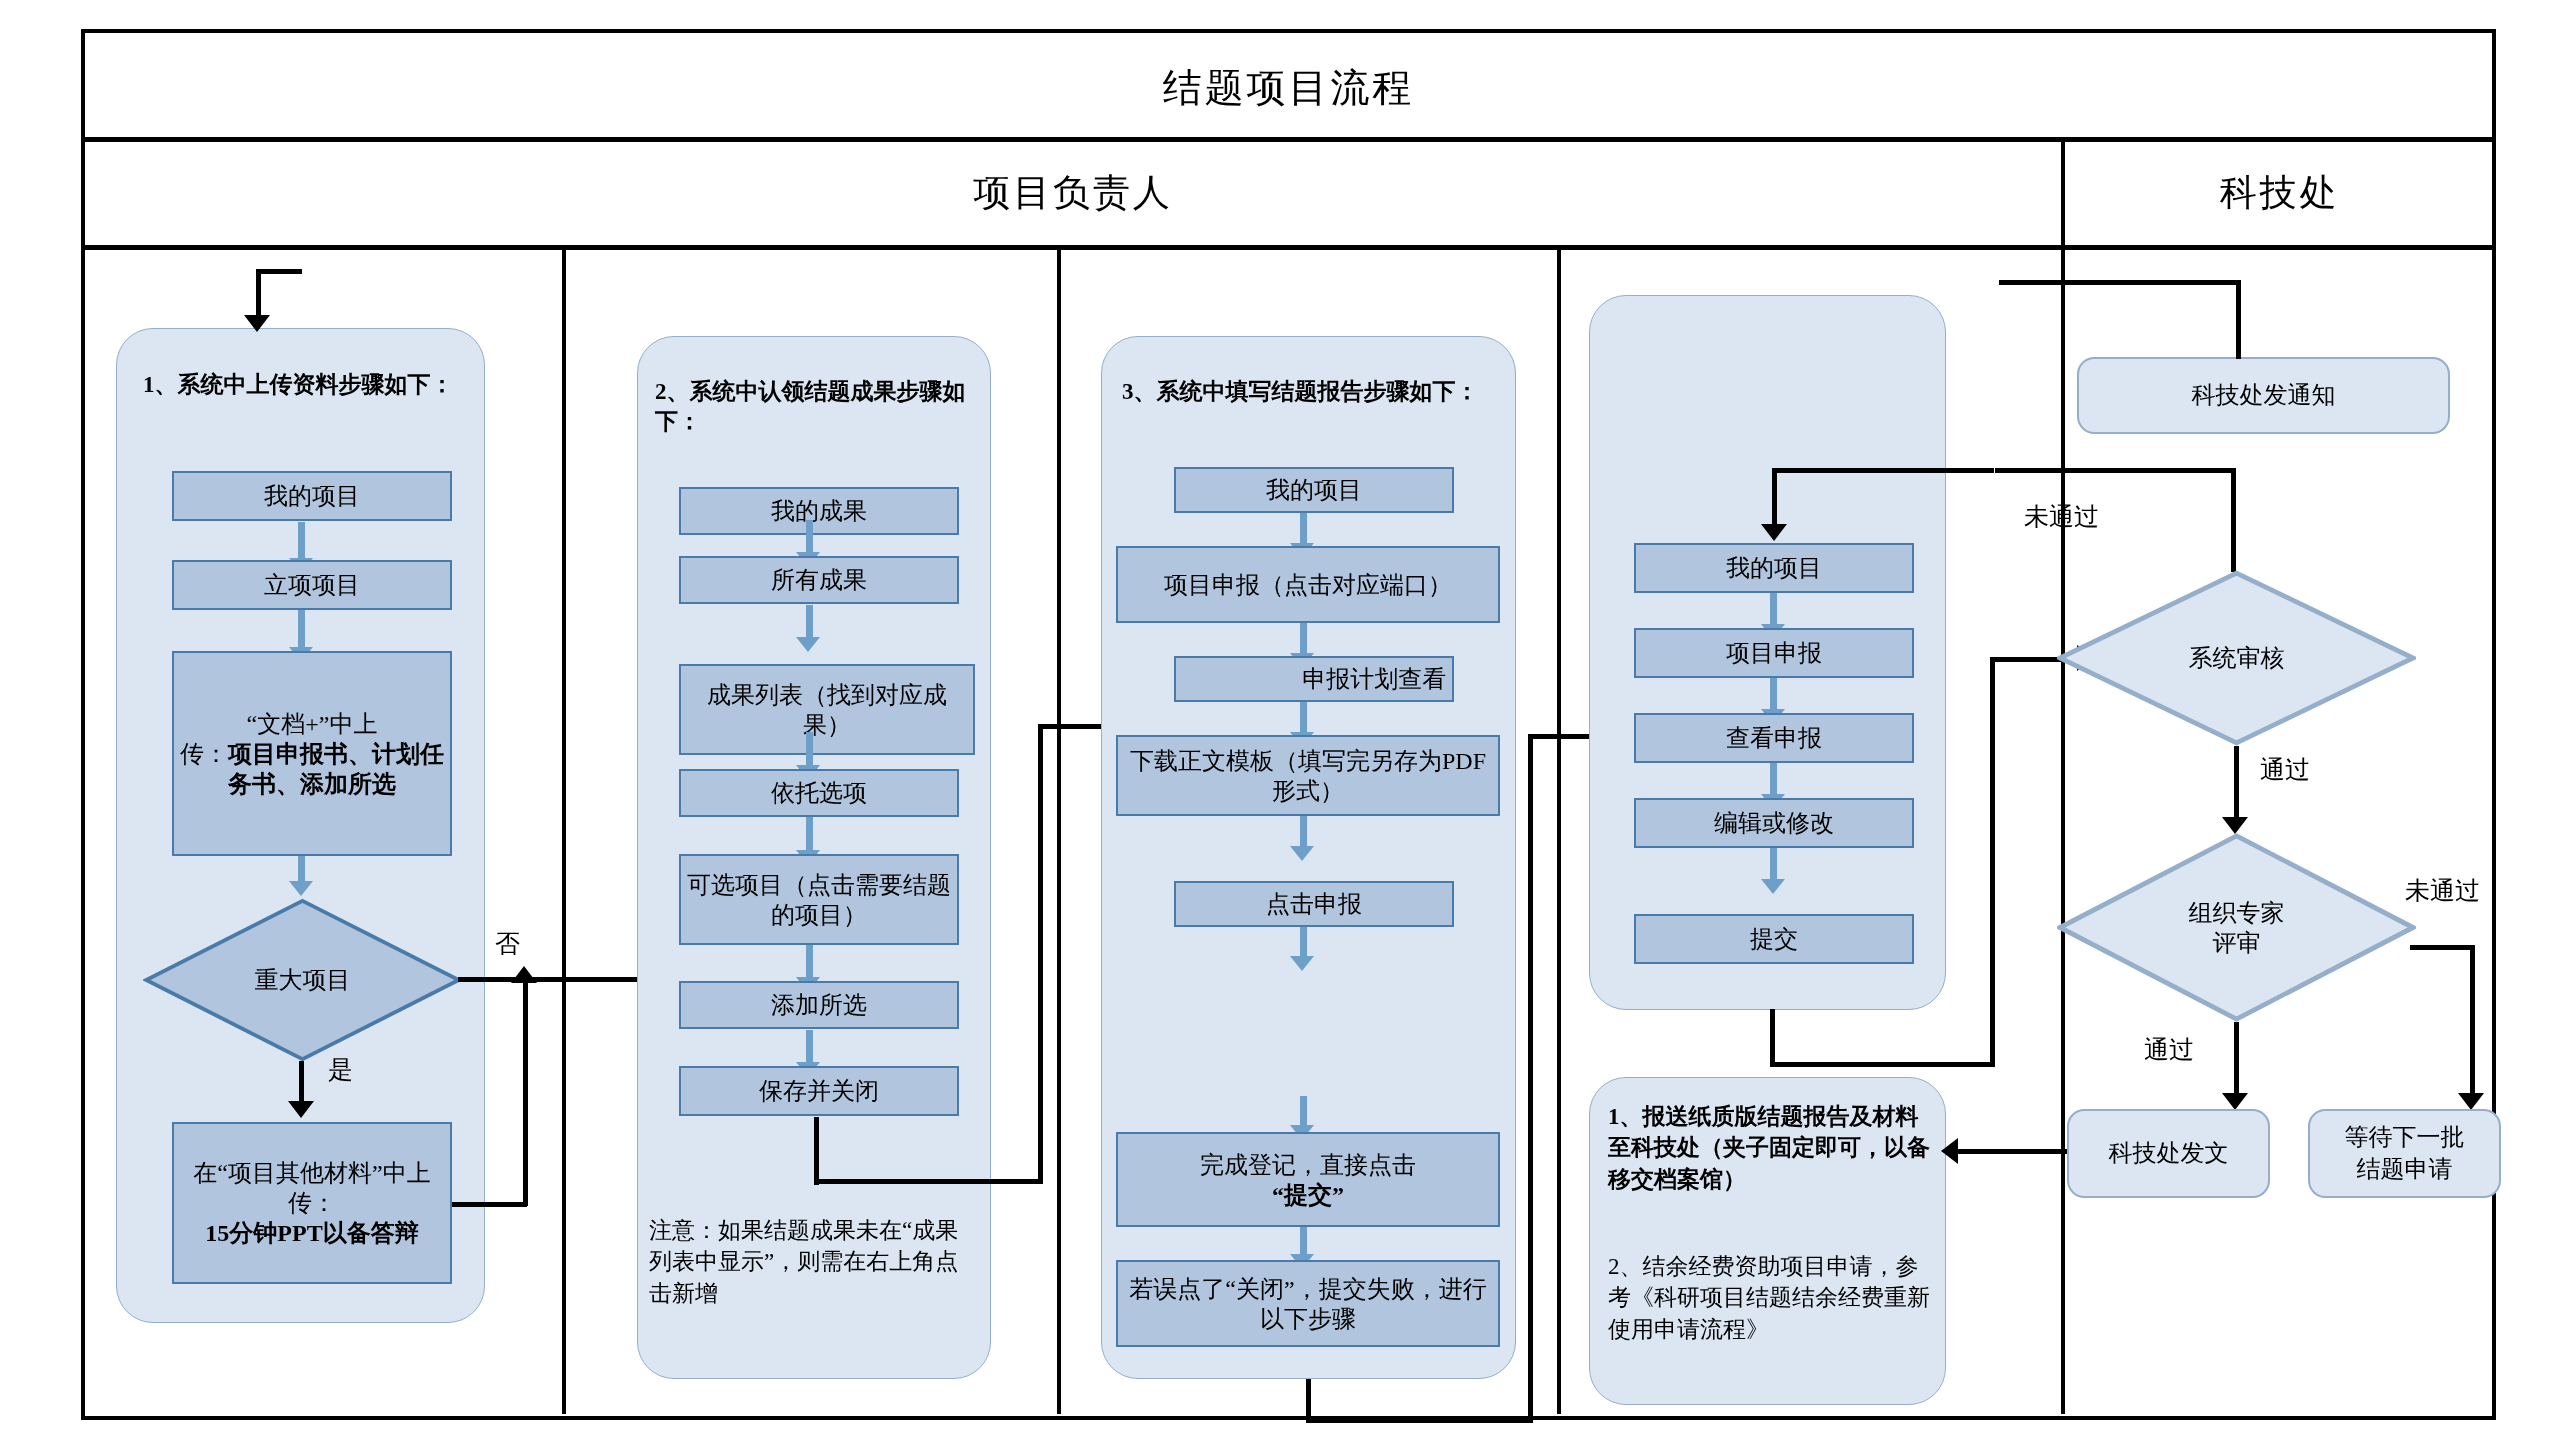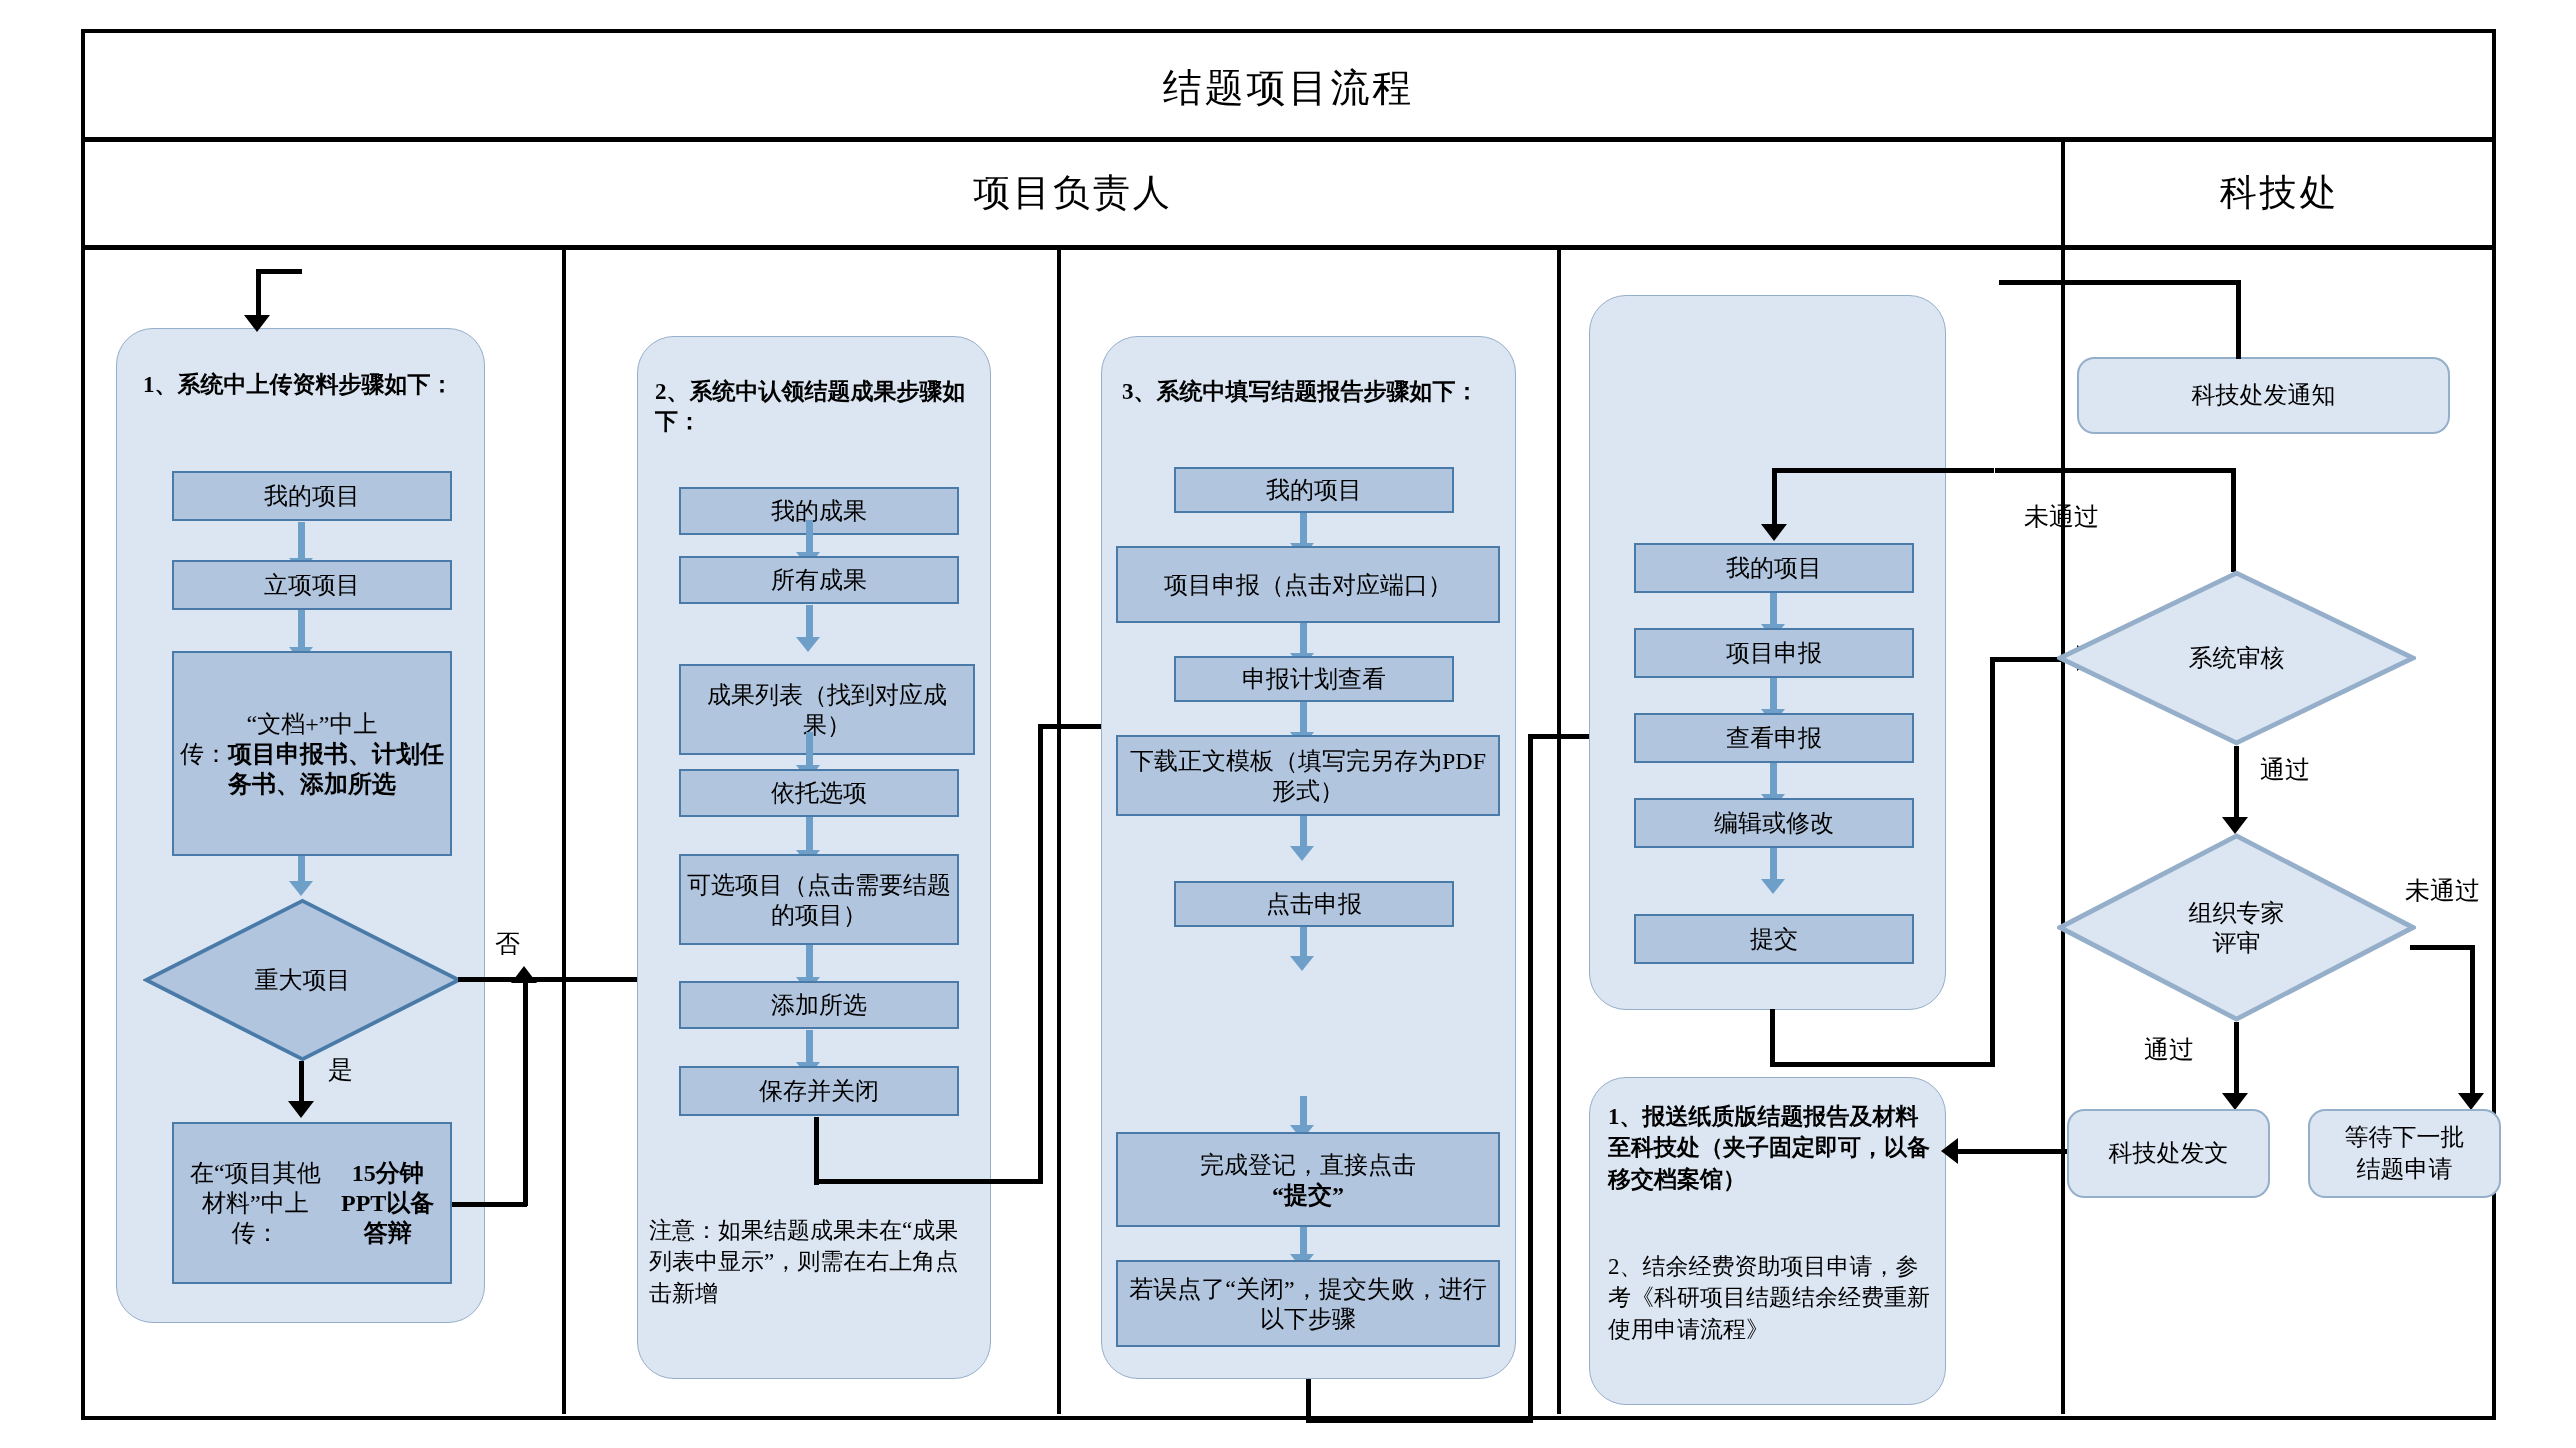--- a/index.html
+++ b/index.html
@@ -121,21 +121,21 @@
   </div>
 
   <div class="conn-k" style="left:458px;top:977px;width:188px;height:4.8px;"></div>
   <div class="tri tri-rk" style="left:637px;top:964px;"></div>
   <div class="elabel" style="left:495px;top:927px;">否</div>
 
   <div class="conn-k" style="left:299px;top:1061px;width:4.8px;height:48px;"></div>
   <div class="tri tri-dk" style="left:288px;top:1101px;"></div>
   <div class="elabel" style="left:328px;top:1053px;">是</div>
 
-  <div class="pbox" style="left:172px;top:1122px;width:280px;height:162px;flex-direction:row;">
+  <div class="pbox" style="left:172px;top:1122px;width:280px;height:162px;flex-direction:column;">
     <span>在“项目其他材料”中上传：</span>
     <span class="mix-b">15分钟PPT以备答辩</span>
   </div>
 
   <div class="conn-k" style="left:452px;top:1202px;width:75px;height:4.8px;"></div>
   <div class="conn-k" style="left:523px;top:983px;width:4.8px;height:223px;"></div>
   <div class="tri tri-uk" style="left:511px;top:966px;"></div>
 
   <div class="panel" style="left:637px;top:336px;width:354px;height:1043px;"></div>
   <div class="panel-title" style="left:655px;top:377px;width:325px;">2、系统中认领结题成果步骤如下：</div>
@@ -196,21 +196,21 @@
   </div>
   <div class="conn" style="left:1300px;top:513px;width:6.8px;height:31px;"></div>
   <div class="tri tri-d" style="left:1290px;top:543px;"></div>
 
   <div class="pbox" style="left:1116px;top:546px;width:384px;height:77px;align-items:center;">
     <span>项目申报（点击对应端口）</span>
   </div>
   <div class="conn" style="left:1300px;top:623px;width:6.8px;height:31px;"></div>
   <div class="tri tri-d" style="left:1290px;top:653px;"></div>
 
-  <div class="pbox" style="left:1174px;top:656px;width:280px;height:46px;">
+  <div class="pbox" style="left:1174px;top:656px;width:280px;height:46px;justify-content:flex-end;">
     <span>申报计划查看</span>
   </div>
   <div class="conn" style="left:1300px;top:702px;width:6.8px;height:31px;"></div>
   <div class="tri tri-d" style="left:1290px;top:732px;"></div>
 
   <div class="pbox" style="left:1116px;top:735px;width:384px;height:81px;">
     <span>下载正文模板（填写完另存为PDF形式）</span>
   </div>
   <div class="conn" style="left:1300px;top:816px;width:6.8px;height:31px;"></div>
   <div class="tri tri-d" style="left:1290px;top:846px;"></div>

